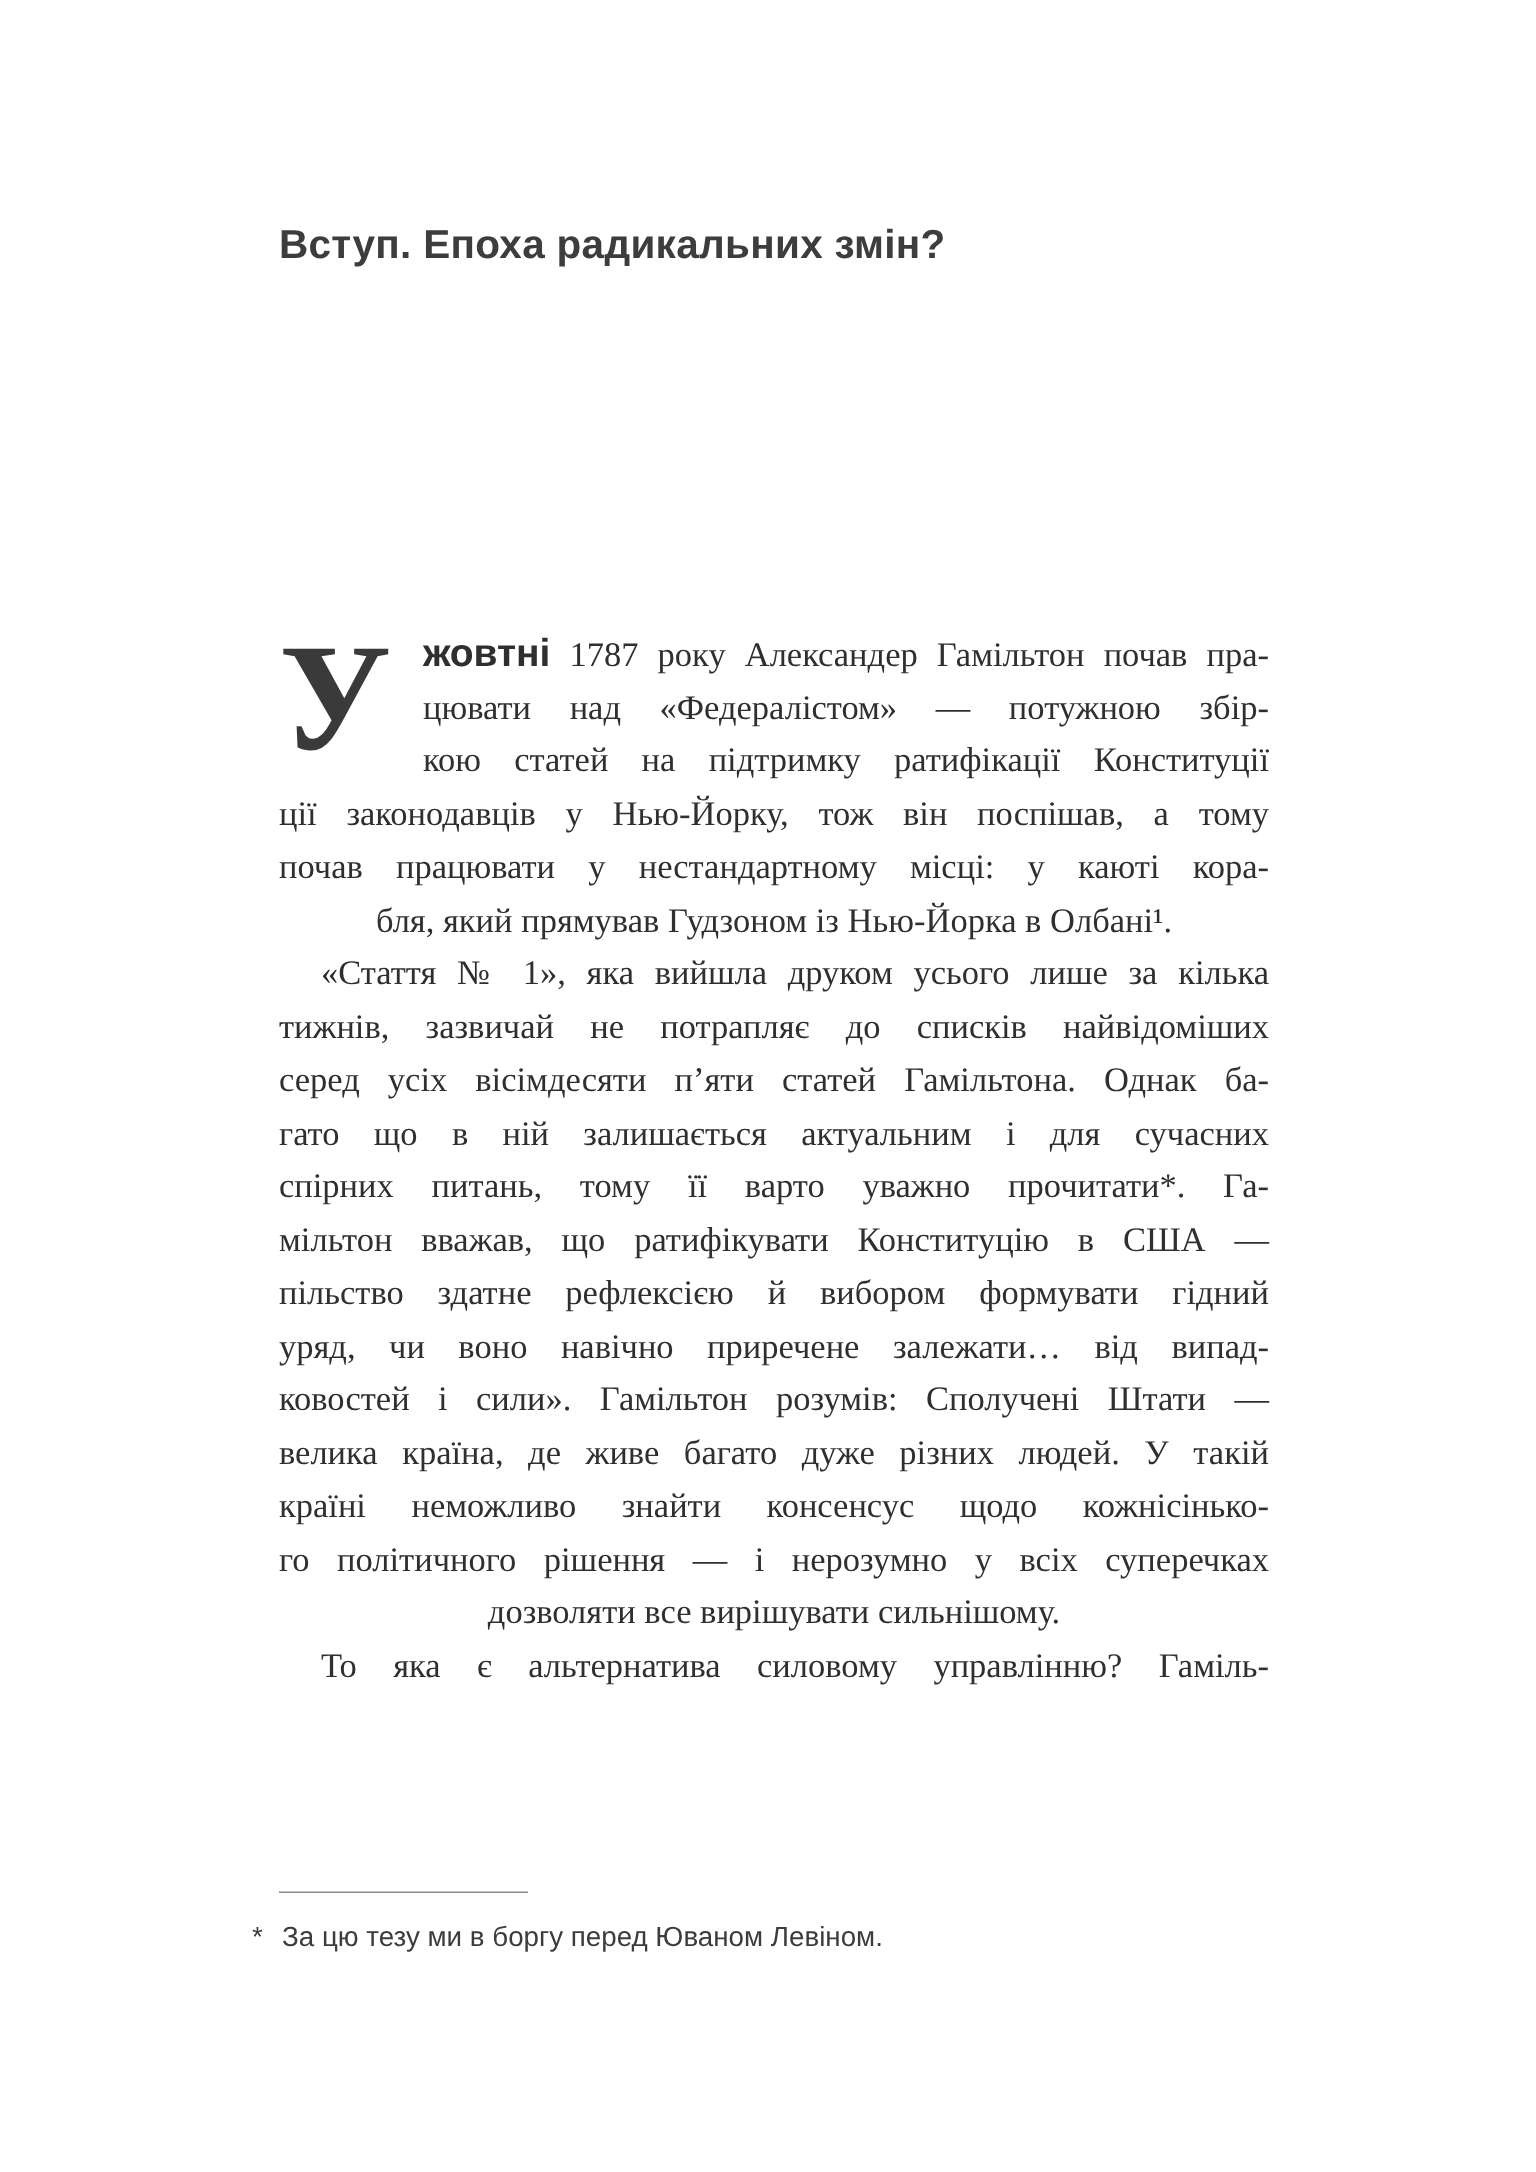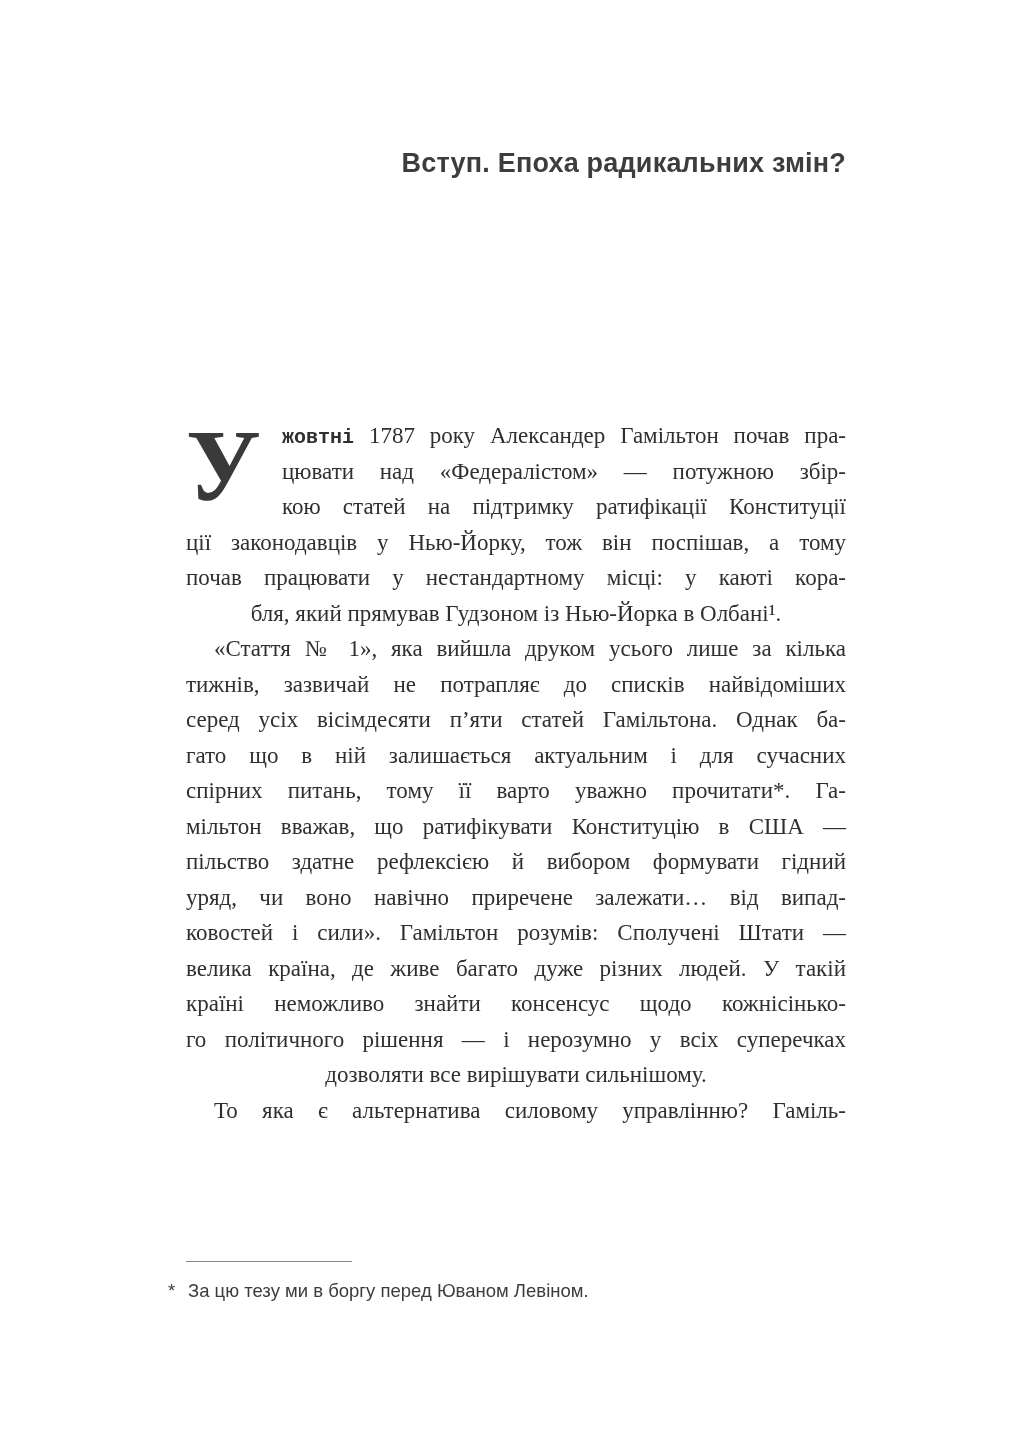--- a/index.html
+++ b/index.html
@@ -13,21 +13,21 @@
     height: 1448px;
     background: #ffffff;
     overflow: hidden;
     color: #2f2f2f;
   }
   .chapter-title {
     position: absolute;
     top: 148px;
     left: 186px;
     width: 660px;
-    text-align: right;
+    text-align: left;
     font-family: "Liberation Sans", sans-serif;
     font-weight: bold;
     font-size: 27px;
     color: #3d3d3d;
     letter-spacing: 0.2px;
   }
   .content {
     position: absolute;
     top: 418px;
     left: 186px;
@@ -55,23 +55,23 @@
     float: left;
     width: 96px;
     height: 106px;
     font-family: "Liberation Serif", serif;
     font-weight: bold;
     font-size: 102px;
     line-height: 96px;
     color: #3a3a3a;
   }
   .lead {
-    font-family: Liberation Mono, monospace;
+    font-family: Liberation Sans, sans-serif;
     font-weight: bold;
-    font-size: 20px;
+    font-size: 26px;
   }
   .footnote-rule {
     position: absolute;
     top: 1261px;
     left: 186px;
     width: 166px;
     height: 0;
     border-top: 1.5px solid #8a8a8a;
   }
   .footnote {

